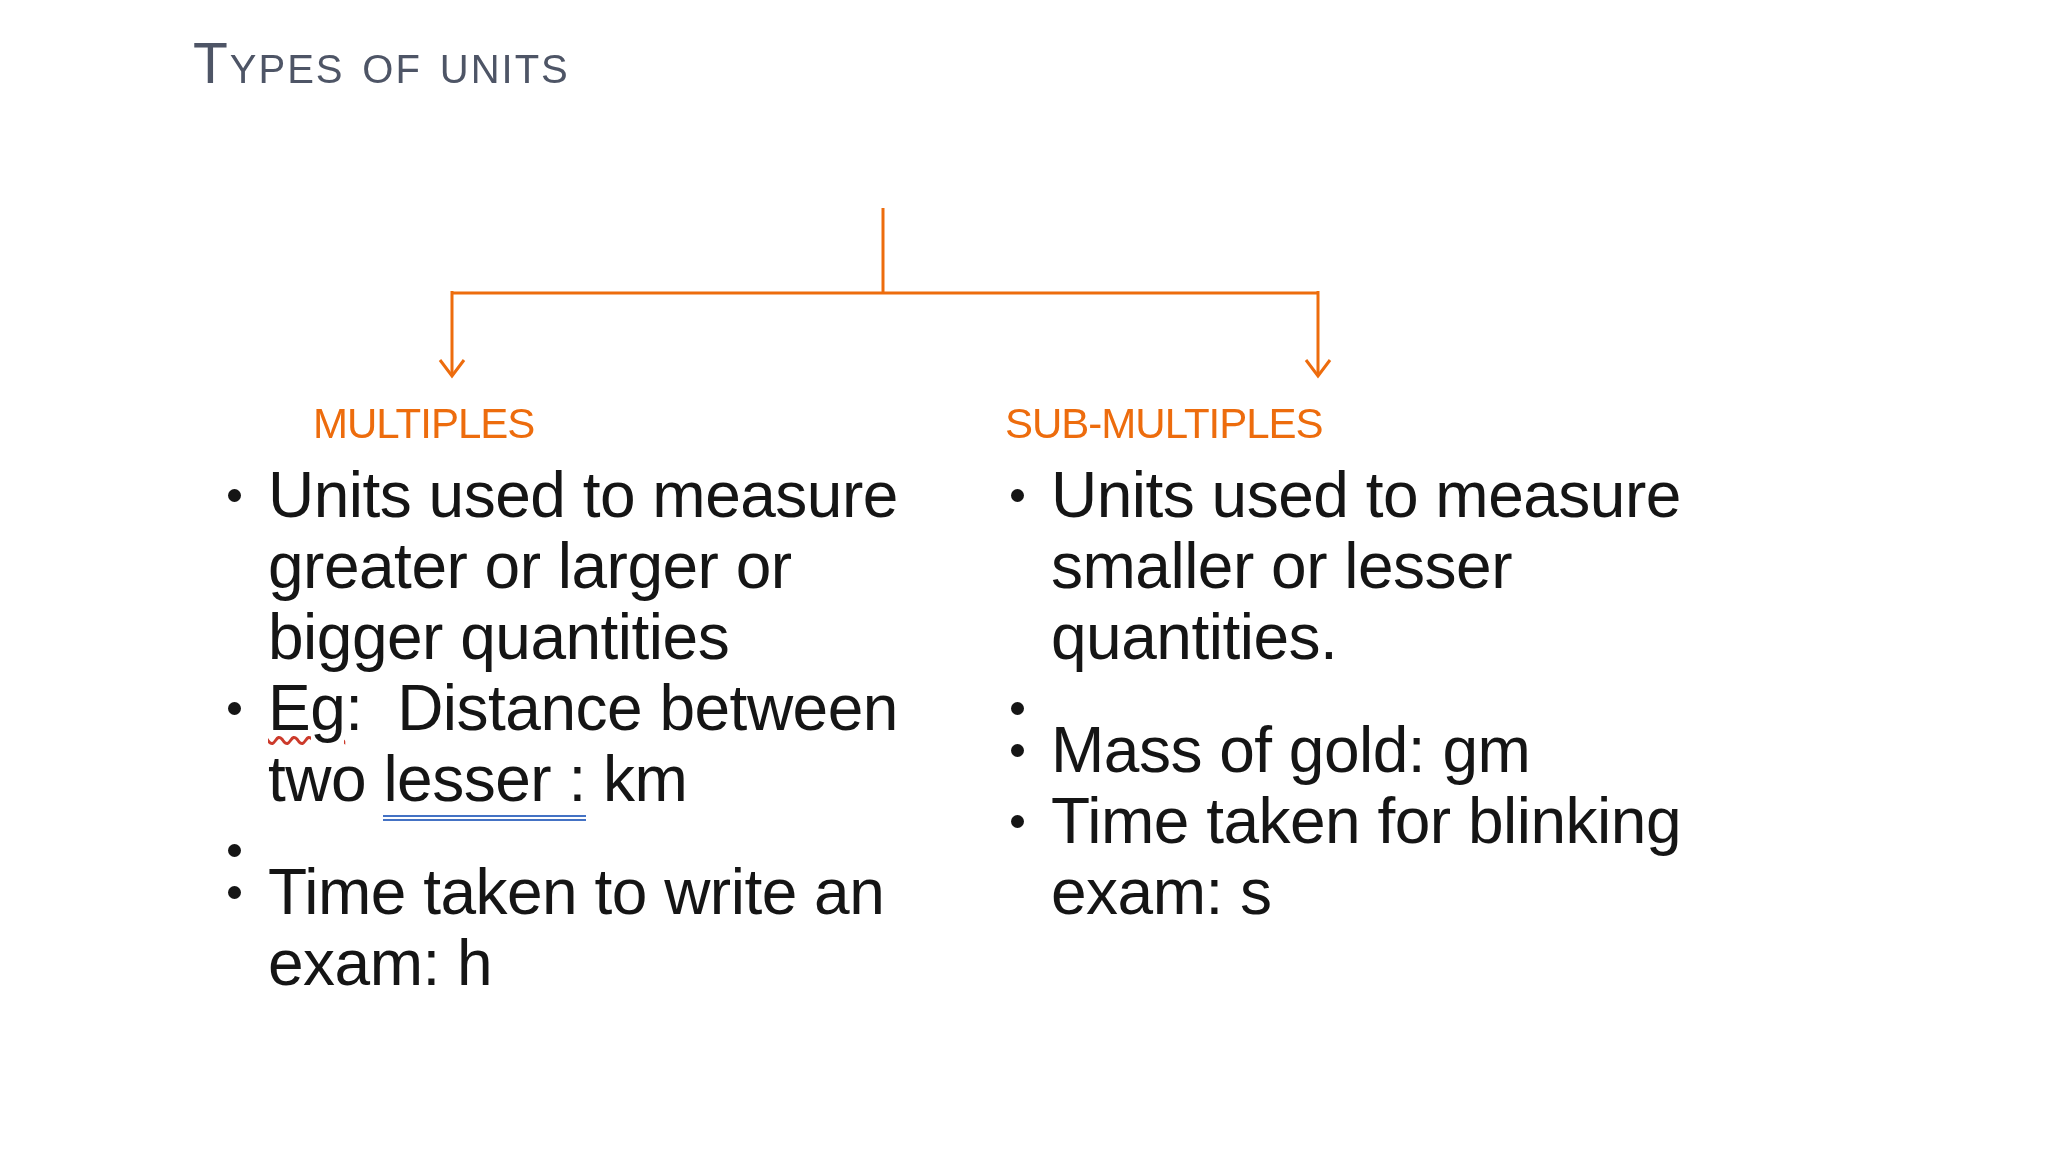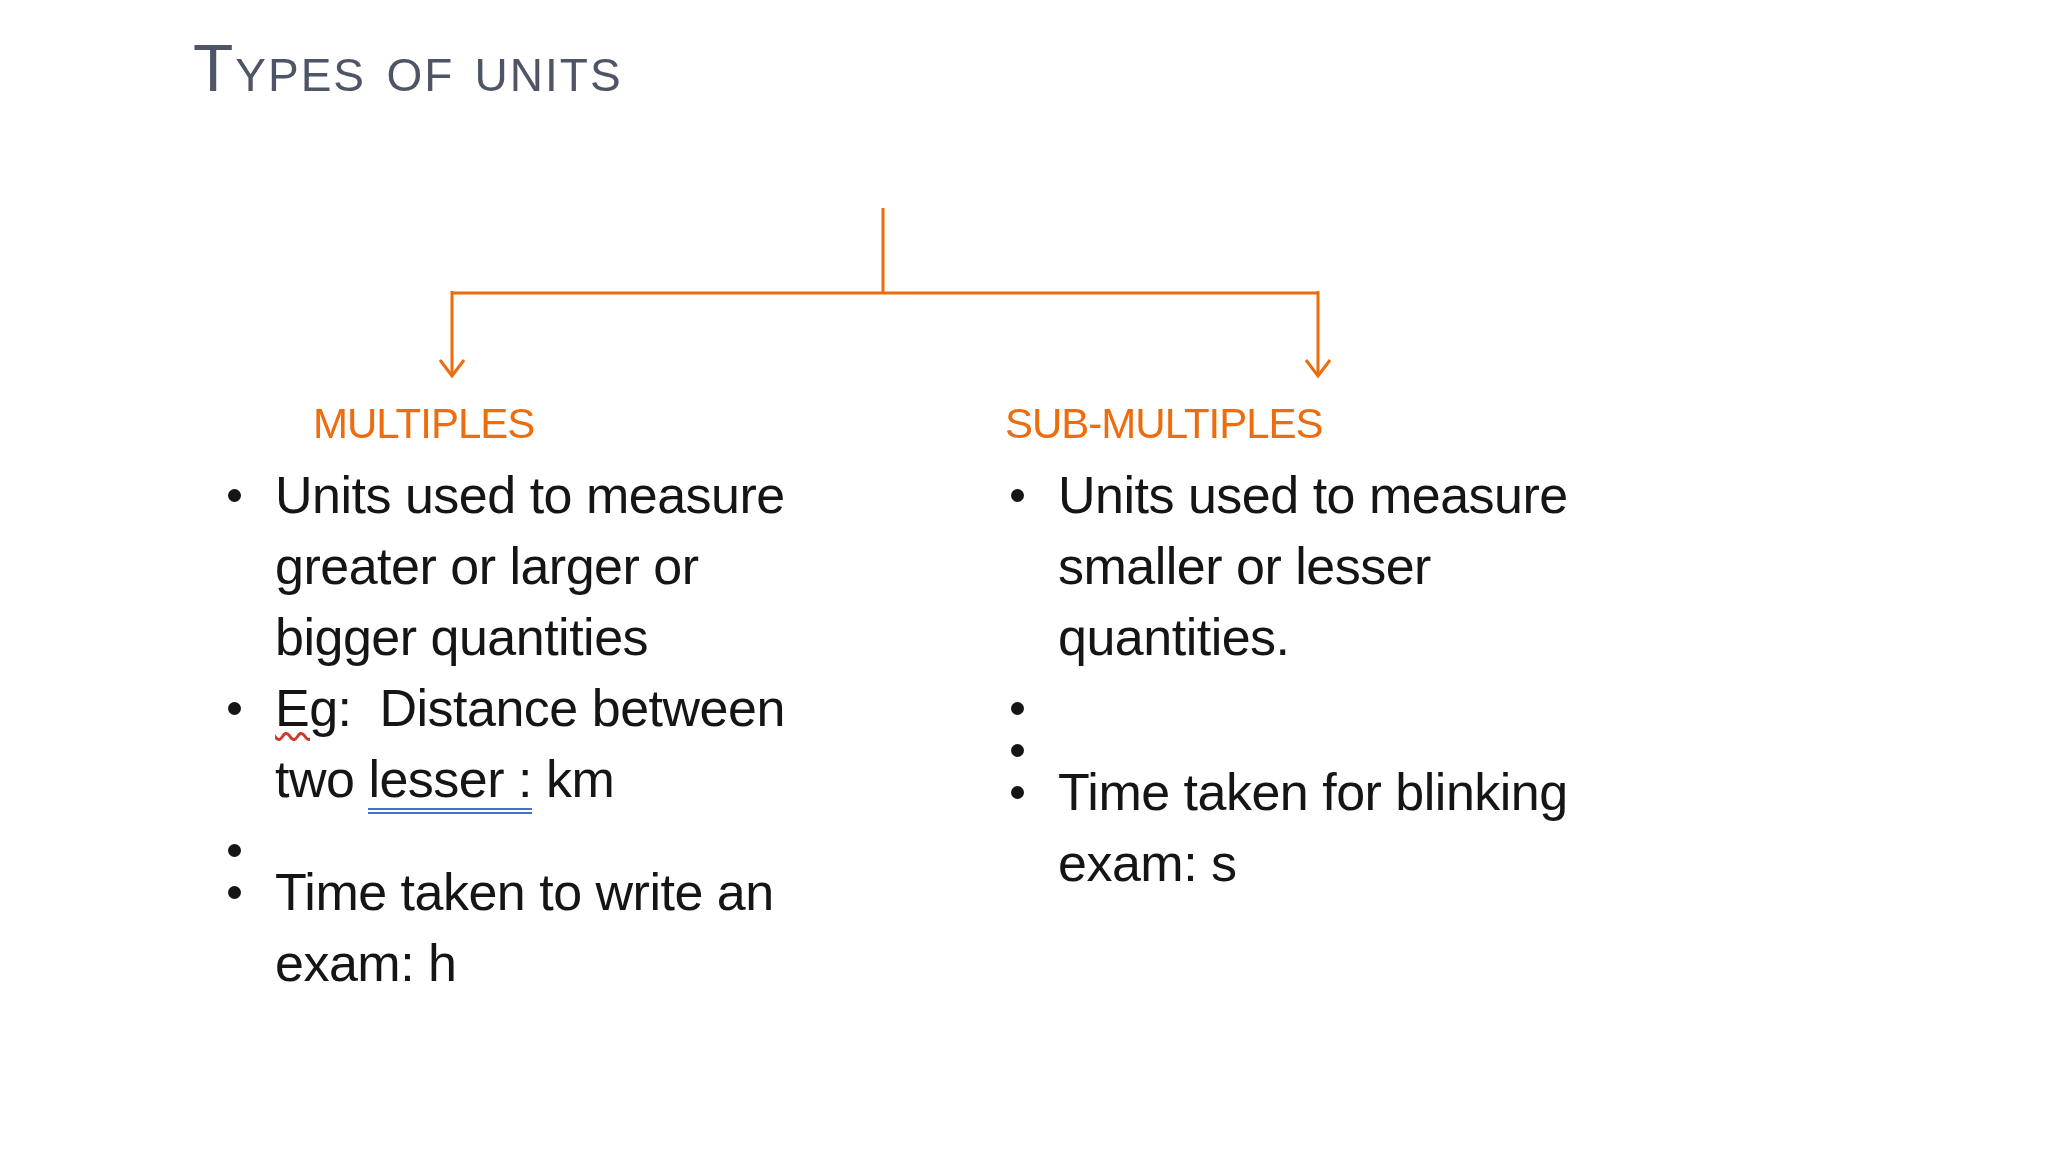--- a/index.html
+++ b/index.html
@@ -11,21 +11,21 @@
   }
   .slide {
     position: relative;
     width: 2048px; height: 1152px;
     background: var(--bg, #fff);
   }
   .title {
     position: absolute;
     left: 193px; top: 30px;
     margin: 0;
-    font-size: 66px;
+    font-size: 57px;
     font-weight: 400;
     font-variant: small-caps;
     letter-spacing: 2px;
     color: var(--title-color, #4E5566);
     white-space: nowrap;
   }
   .connector {
     position: absolute;
     left: 440px; top: 200px;
     overflow: visible;
@@ -51,22 +51,22 @@
   .bullet-list { margin: 0; padding: 0; }
   .bullet-item { display: flex; align-items: flex-start; }
   .bullet-marker {
     flex: none;
     width: 13px; height: 13px;
     border-radius: 50%;
     background: var(--text-color, #151515);
     margin: 29px 0 0 6px;
   }
   .bullet-text {
-    margin-left: 34px;
-    font-size: 52px;
+    margin-left: 27px;
+    font-size: 64px;
     line-height: 71px;
     letter-spacing: -0.5px;
     color: var(--text-color, #151515);
     white-space: pre-wrap;
   }
   .mark-spell {
     text-decoration-line: underline;
     text-decoration-style: wavy;
     text-decoration-color: var(--spell-color, #CC3A2B);
     text-decoration-thickness: 2.5px;
@@ -124,20 +124,21 @@
           <span class="bullet-marker"></span>
           <div class="bullet-text"><span>Units used to measure
 smaller or lesser
 quantities.</span></div>
         </div>
         <div class="bullet-item">
           <span class="bullet-marker"></span>
         </div>
         <div class="bullet-item">
           <span class="bullet-marker"></span>
+          <div class="bullet-text"><span>Mass of gold: gm</span></div>
         </div>
         <div class="bullet-item">
           <span class="bullet-marker"></span>
           <div class="bullet-text"><span>Time taken for blinking
 exam: s</span></div>
         </div>
       </div>
   </section>
 
 </div>

